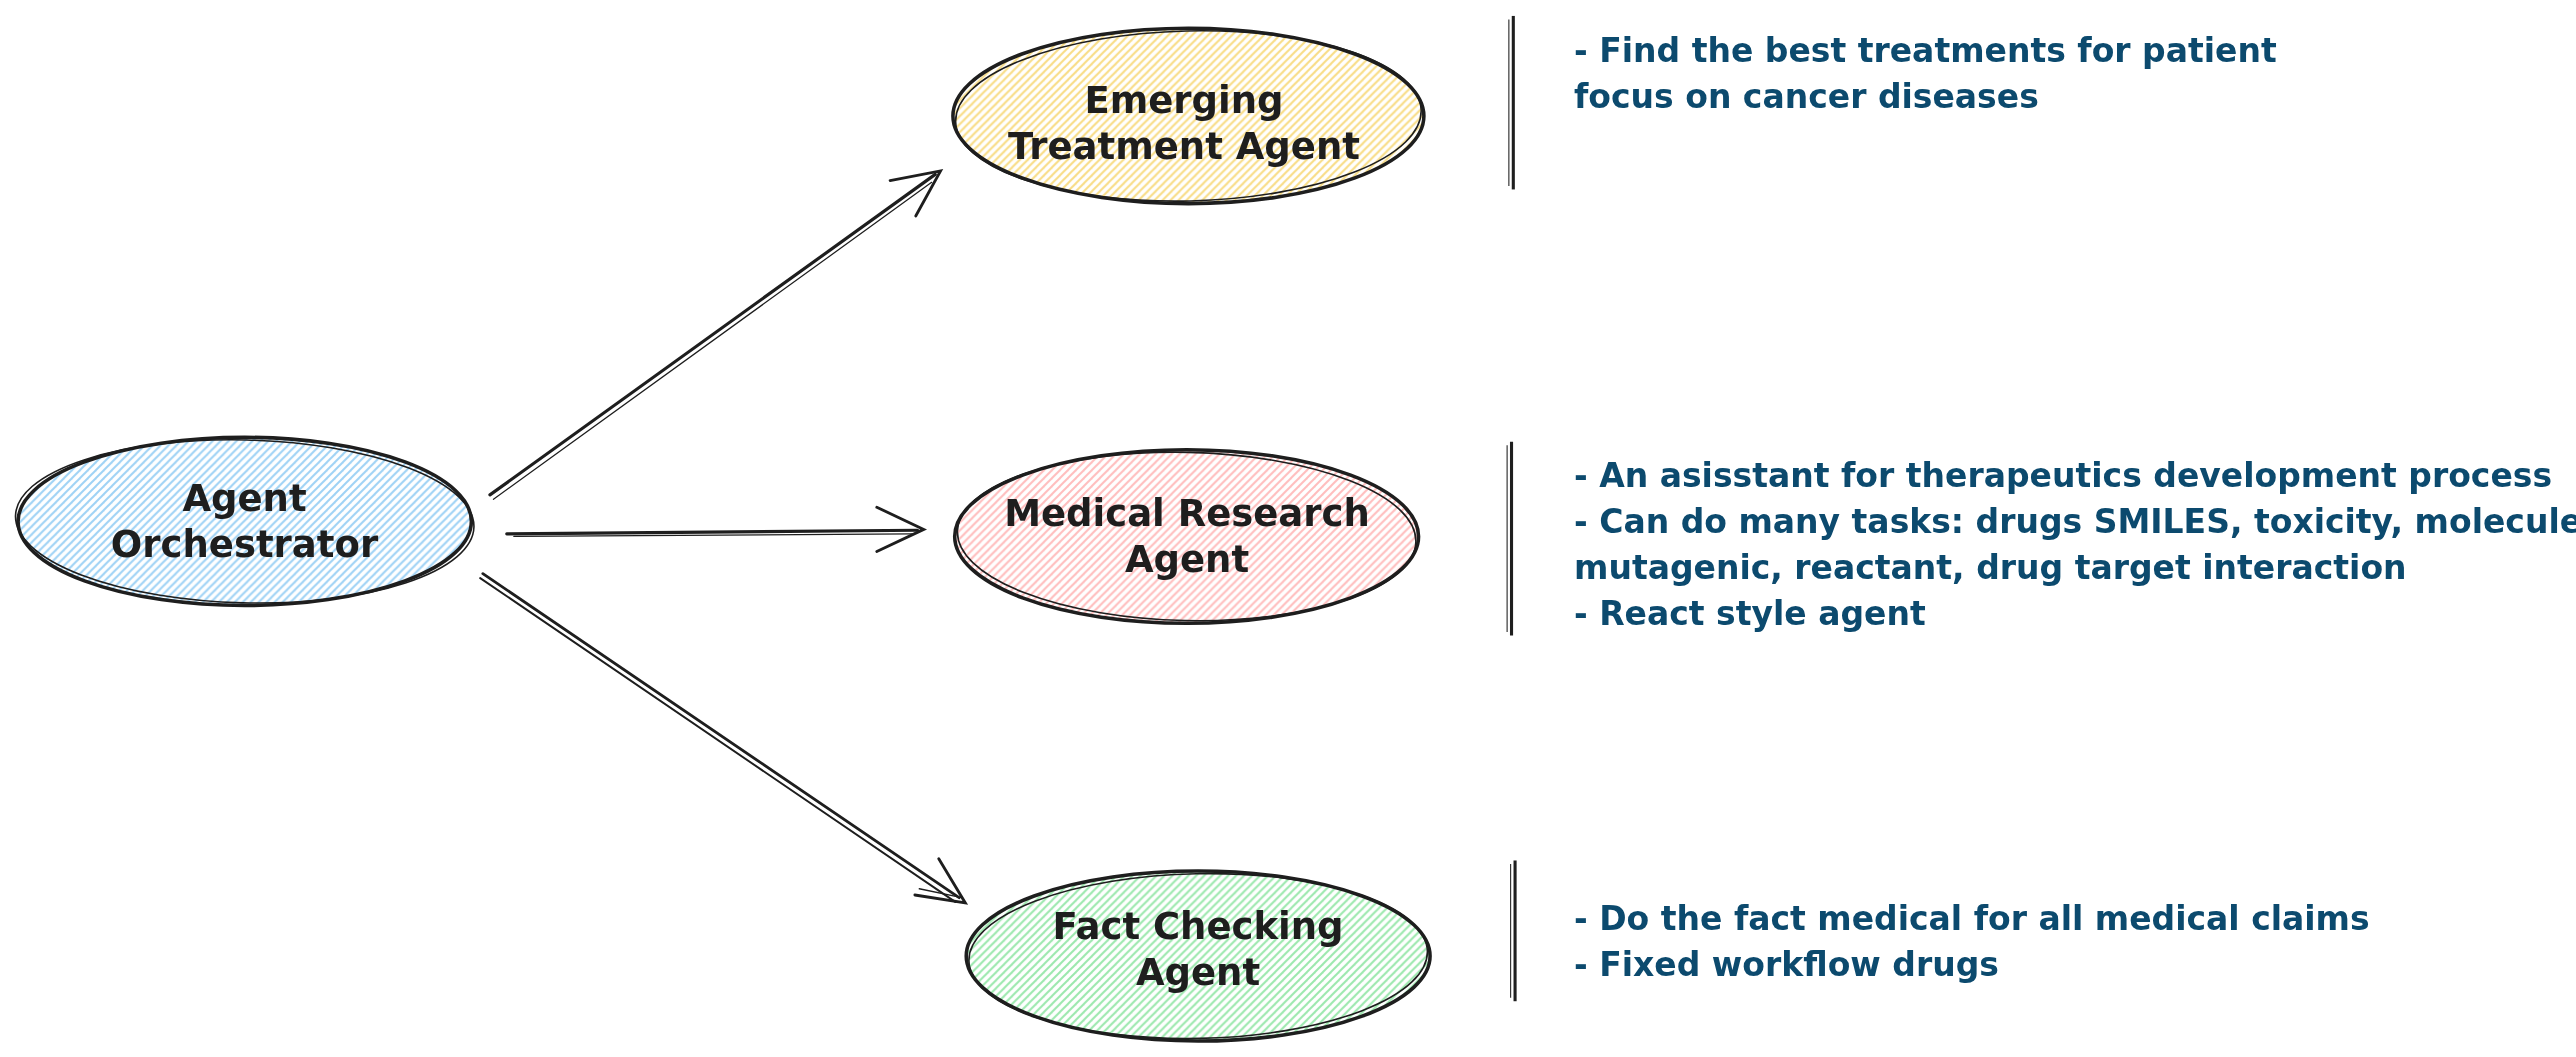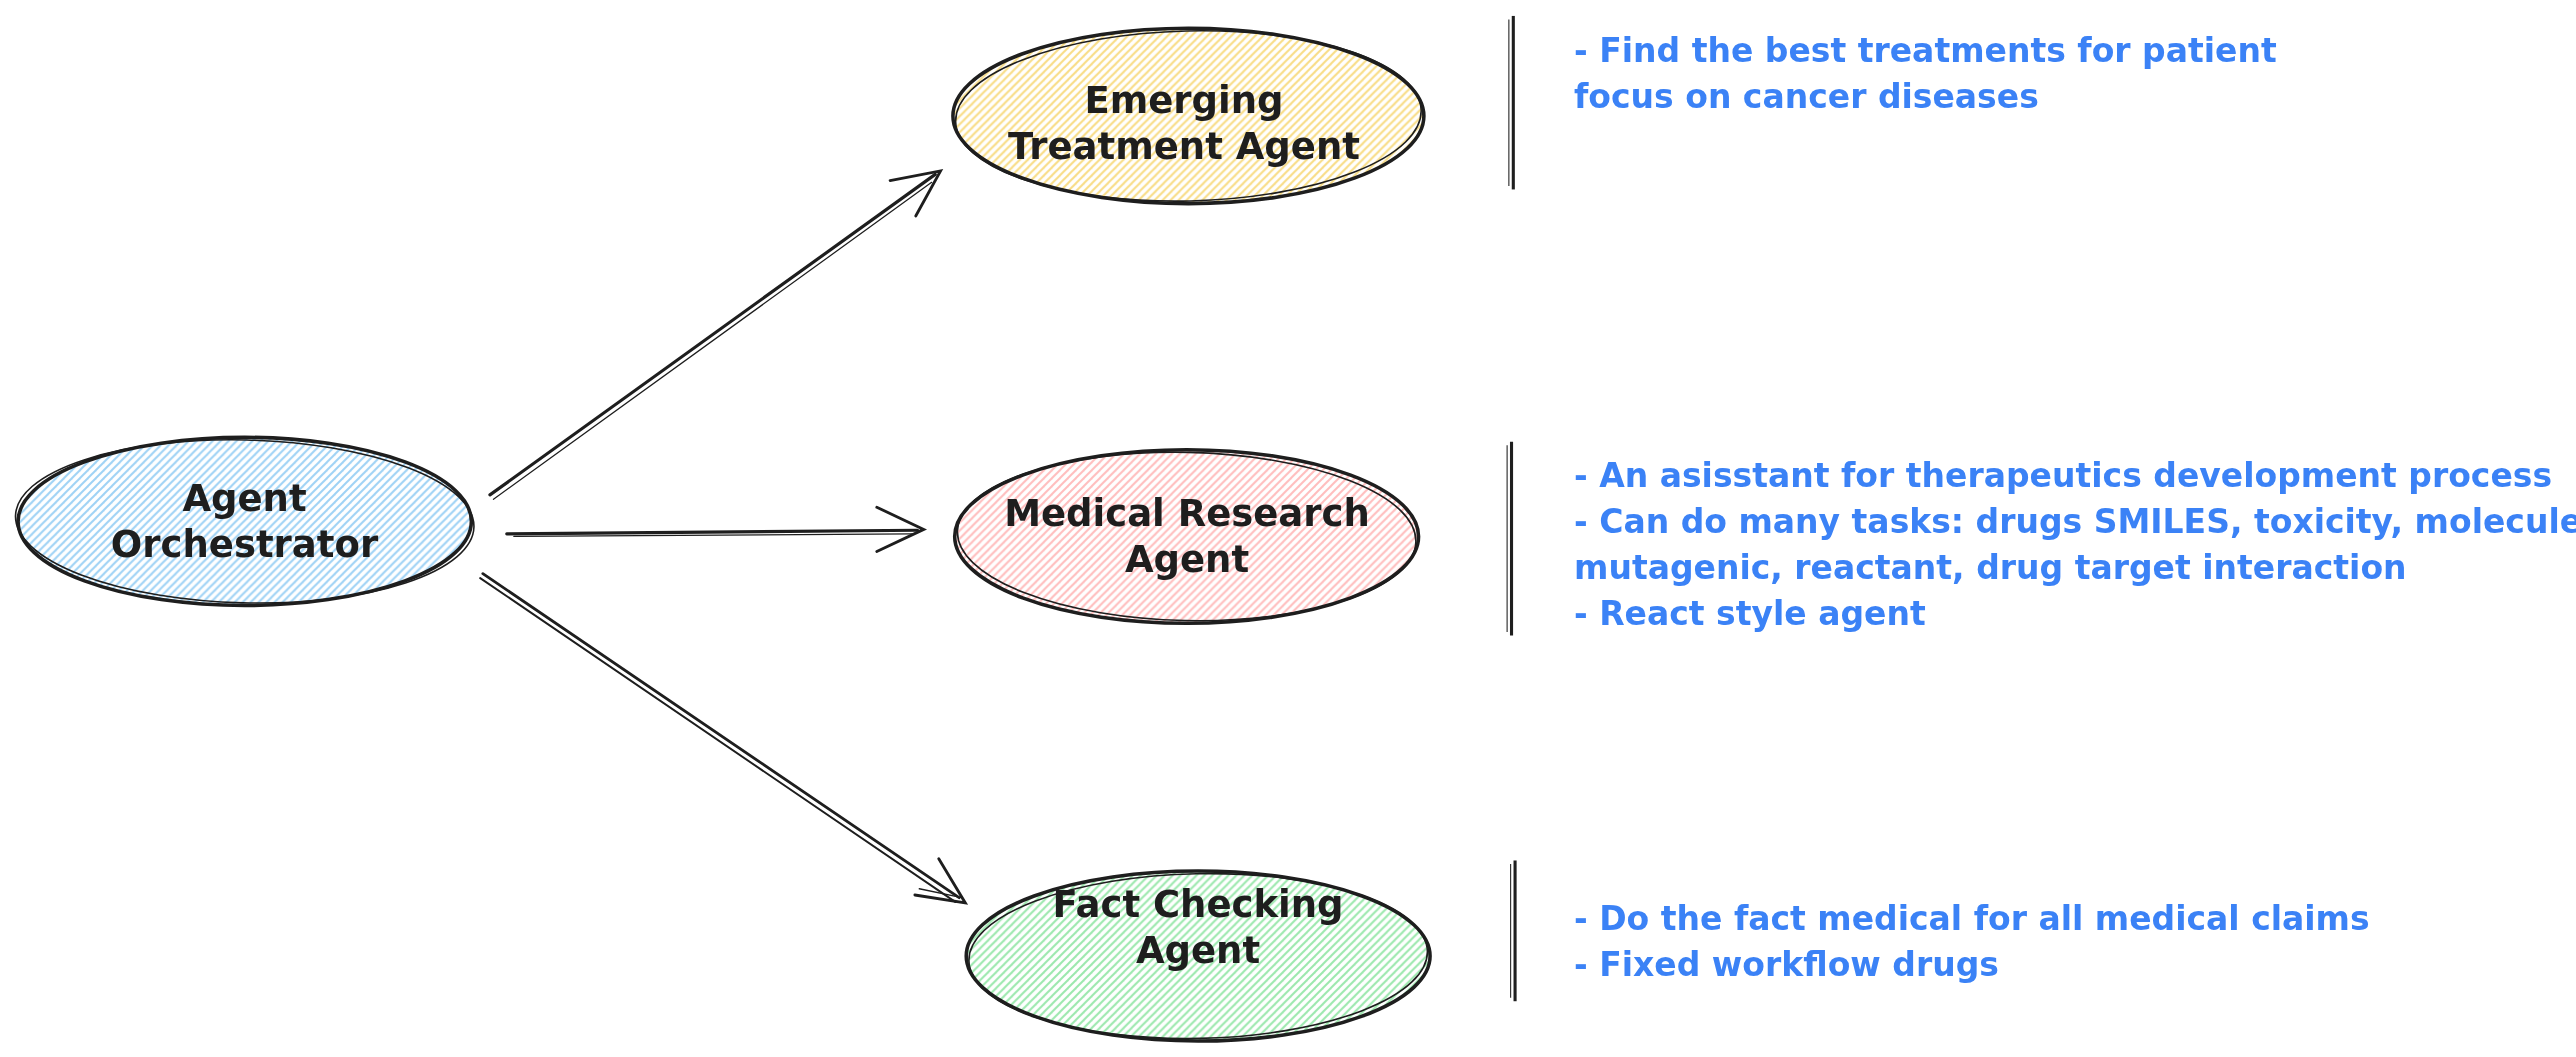--- a/index.html
+++ b/index.html
@@ -35,21 +35,21 @@
     font-weight: 600;
     color: #1e1e1e;
     pointer-events: none;
     white-space: nowrap;
   }
   .note-block {
     position: absolute;
     font-size: 33px;
     line-height: 46px;
     font-weight: 600;
-    color: #3b82f6;
+    color: #0c4a6e;
     white-space: nowrap;
   }
   .note-line {
     height: 46px;
   }
 </style>
 </head>
 <body>
 
 <div id="stage">
@@ -135,21 +135,21 @@
   <div class="node-label" style="left:936px; top:70px; width:496px; height:108px;">
     <div>Emerging</div>
     <div>Treatment Agent</div>
   </div>
 
   <div class="node-label" style="left:939px; top:491px; width:496px; height:92px;">
     <div>Medical Research</div>
     <div>Agent</div>
   </div>
 
-  <div class="node-label" style="left:950px; top:882px; width:496px; height:92px;">
+  <div class="node-label" style="left:950px; top:904px; width:496px; height:92px;">
     <div>Fact Checking</div>
     <div>Agent</div>
   </div>
 
   <div class="note-block" style="left:1574px; top:28px;">
     <div class="note-line">- Find the best treatments for patient</div>
     <div class="note-line">focus on cancer diseases</div>
   </div>
 
   <div class="note-block" style="left:1574px; top:453px;">

